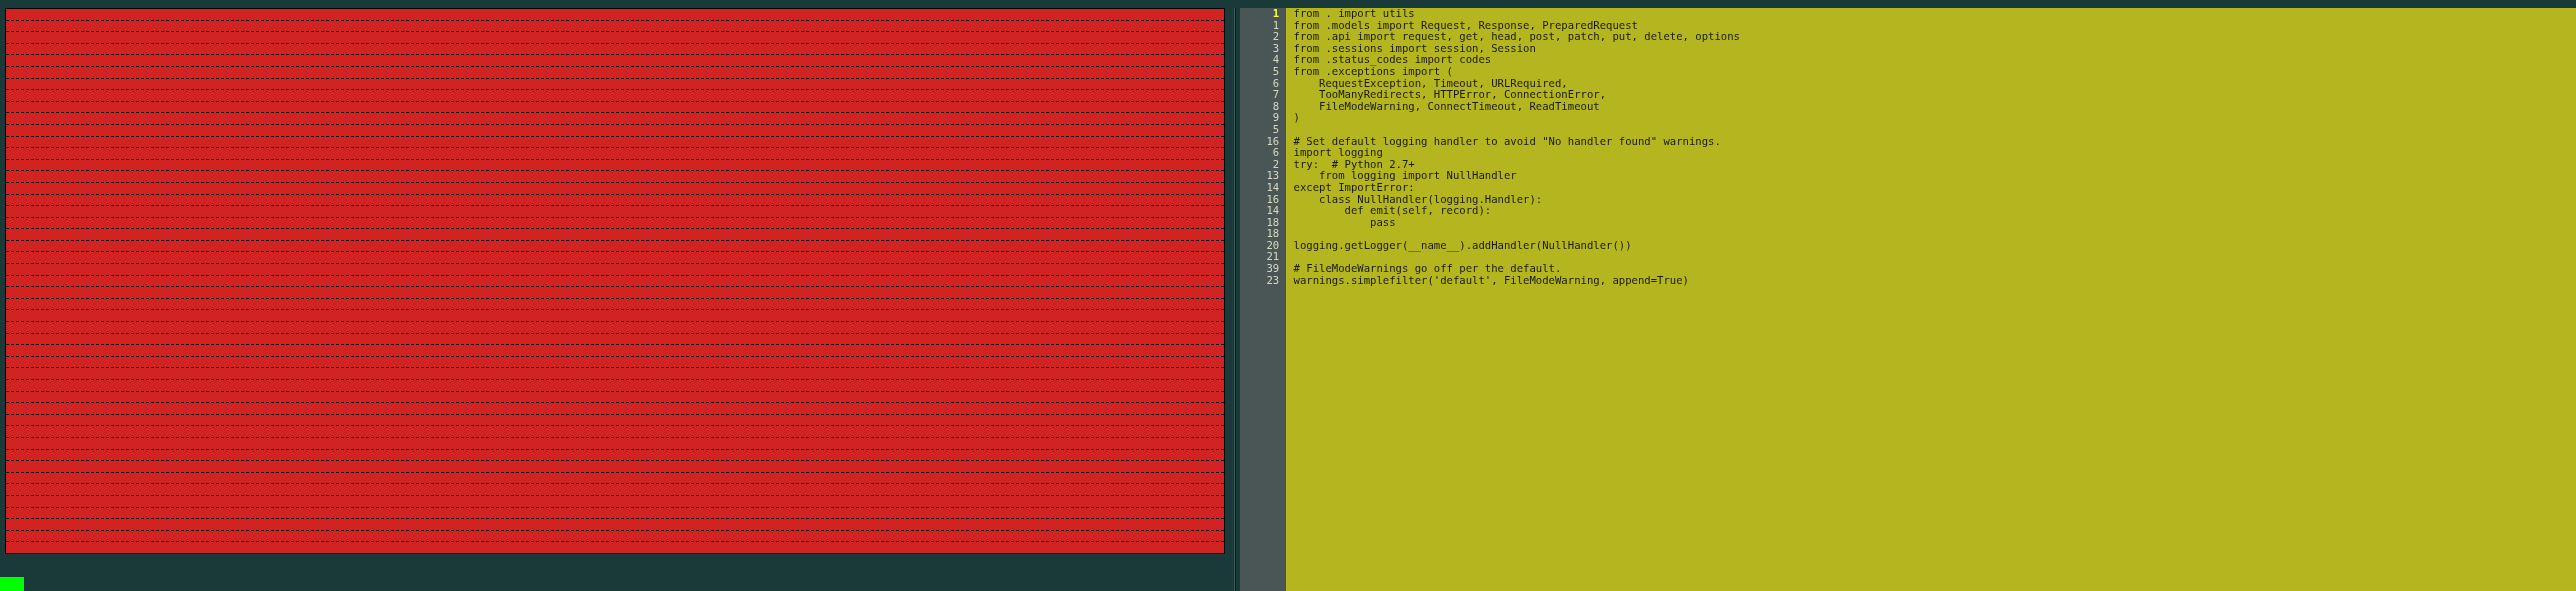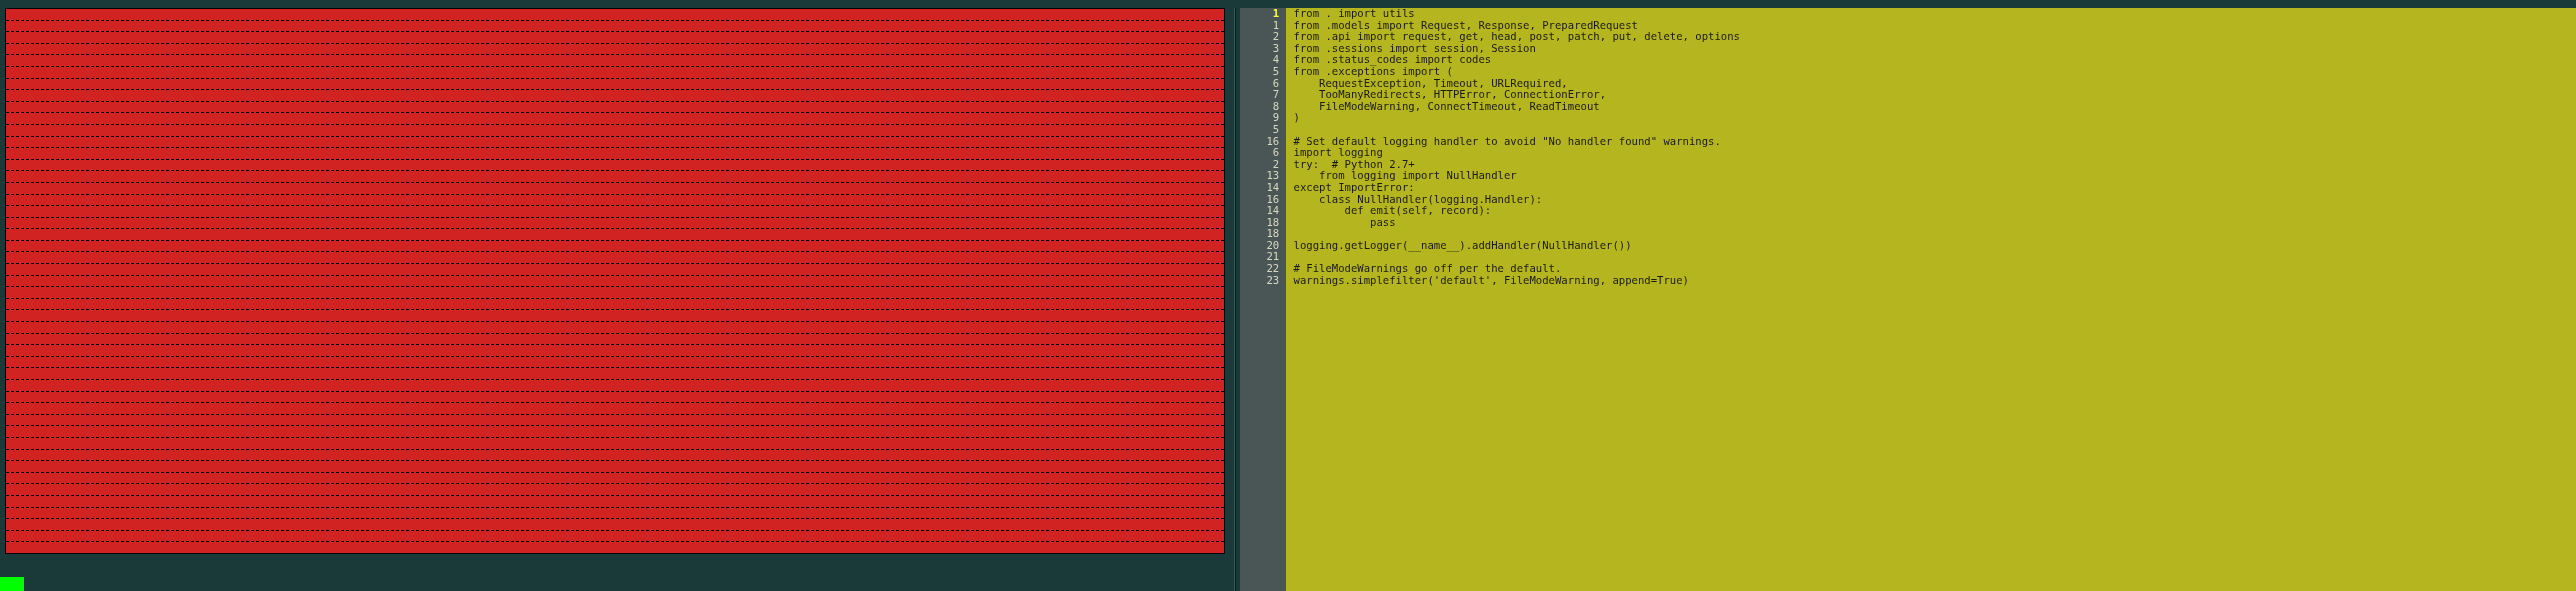--- a/index.html
+++ b/index.html
@@ -174,21 +174,21 @@
         <div class="ln">6</div>
         <div class="ln">2</div>
         <div class="ln">13</div>
         <div class="ln">14</div>
         <div class="ln">16</div>
         <div class="ln">14</div>
         <div class="ln">18</div>
         <div class="ln">18</div>
         <div class="ln">20</div>
         <div class="ln">21</div>
-        <div class="ln">22</div>
+        <div class="ln">39</div>
         <div class="ln">23</div>
       </div>
     <div class="code-area" id="code-area"><div class="code-line cur">from . import utils</div><div class="code-line">from .models import Request, Response, PreparedRequest</div><div class="code-line">from .api import request, get, head, post, patch, put, delete, options</div><div class="code-line">from .sessions import session, Session</div><div class="code-line">from .status_codes import codes</div><div class="code-line">from .exceptions import (</div><div class="code-line">    RequestException, Timeout, URLRequired,</div><div class="code-line">    TooManyRedirects, HTTPError, ConnectionError,</div><div class="code-line">    FileModeWarning, ConnectTimeout, ReadTimeout</div><div class="code-line">)</div><div class="code-line"></div><div class="code-line"># Set default logging handler to avoid "No handler found" warnings.</div><div class="code-line">import logging</div><div class="code-line">try:  # Python 2.7+</div><div class="code-line">    from logging import NullHandler</div><div class="code-line">except ImportError:</div><div class="code-line">    class NullHandler(logging.Handler):</div><div class="code-line">        def emit(self, record):</div><div class="code-line">            pass</div><div class="code-line"></div><div class="code-line">logging.getLogger(__name__).addHandler(NullHandler())</div><div class="code-line"></div><div class="code-line"># FileModeWarnings go off per the default.</div><div class="code-line">warnings.simplefilter('default', FileModeWarning, append=True)</div></div>
   </div>
 
   <div class="status-bottom-left"></div>
 </div>
 
 
 </body></html>

